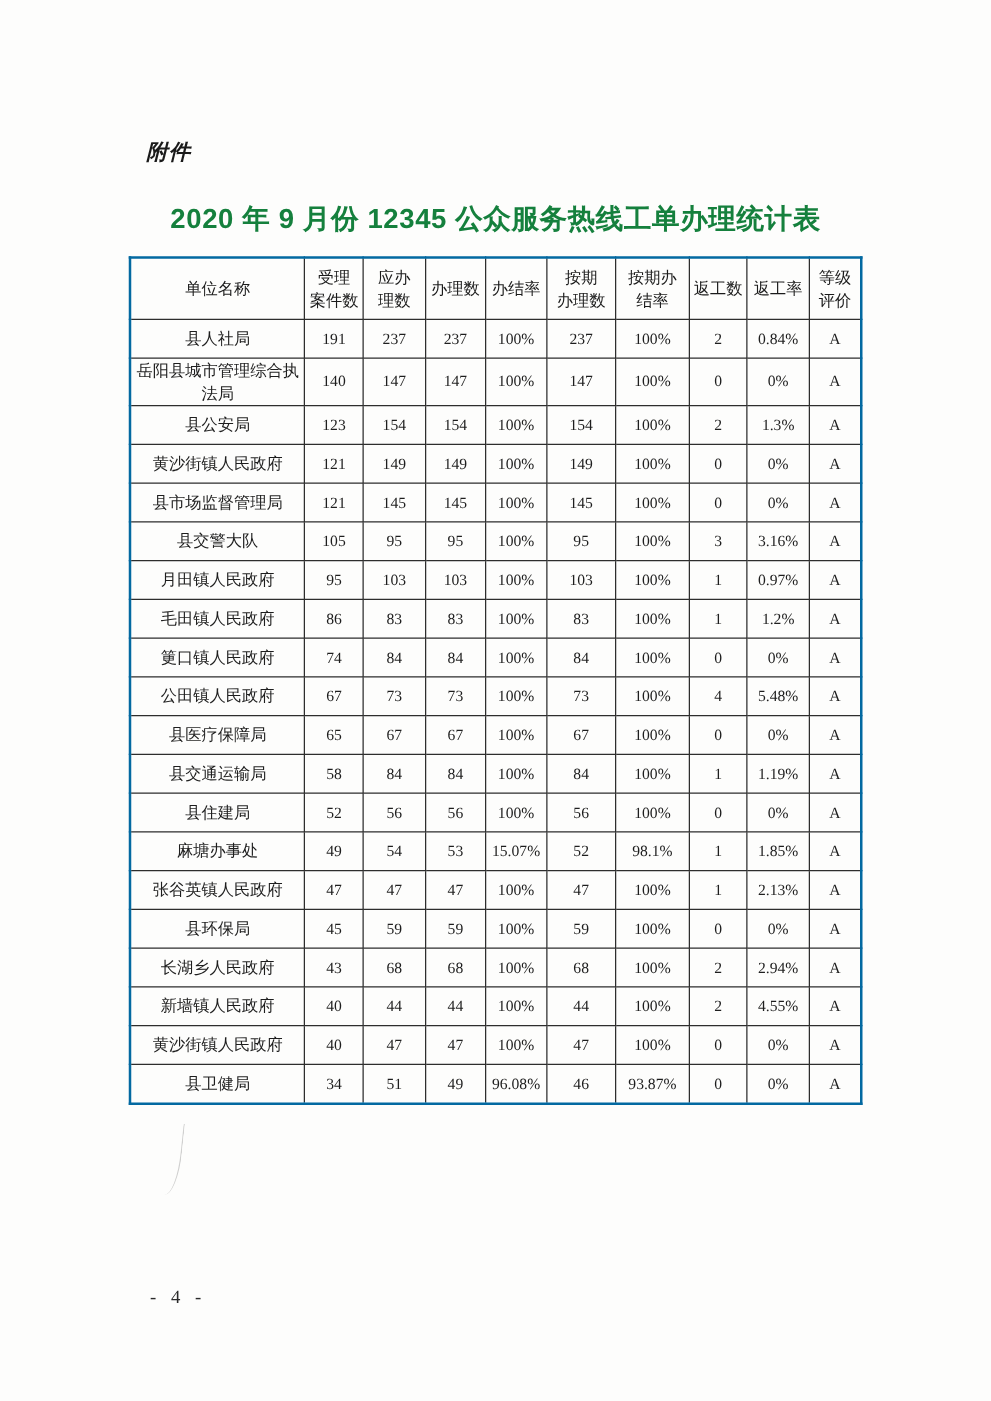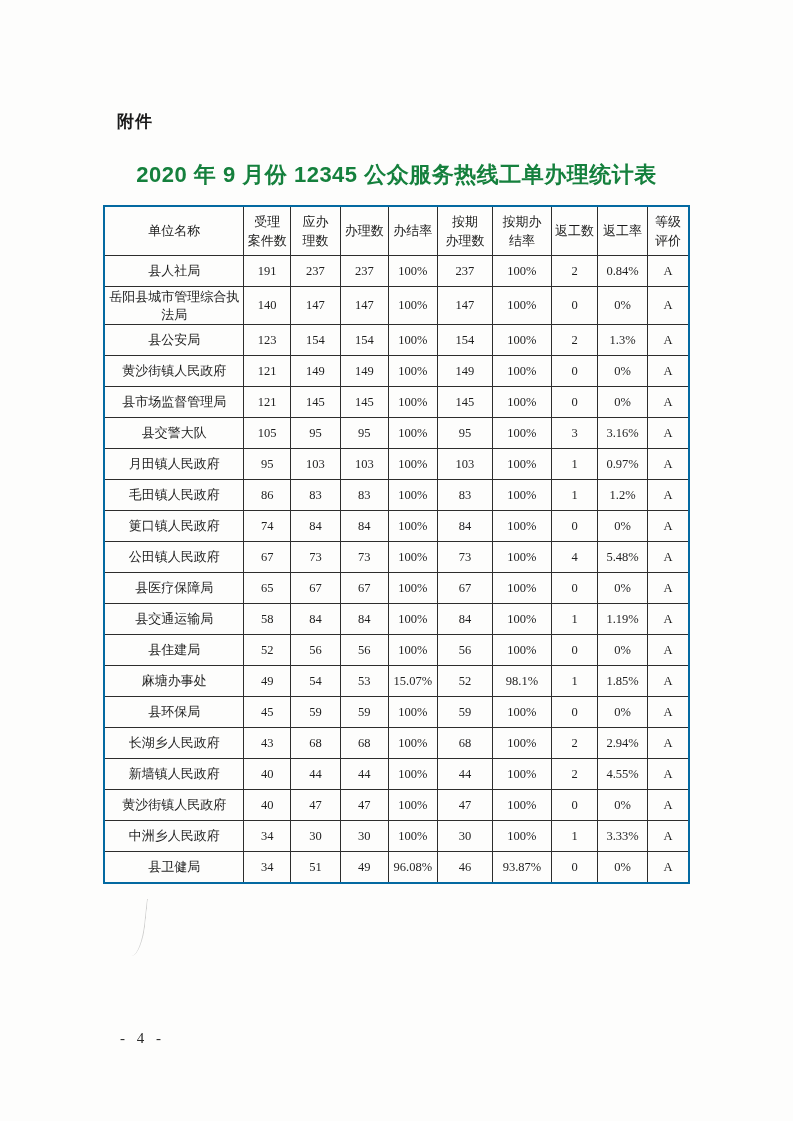--- a/index.html
+++ b/index.html
@@ -18,20 +18,21 @@
   }
   .attachment-label {
     position: absolute;
     left: 117px;
     top: 110px;
     font-family: "Liberation Sans", "DejaVu Sans", sans-serif;
     font-size: 17px;
     font-weight: 600;
     letter-spacing: 1px;
     color: #1a1a1a;
+    font-style: italic;
   }
   .doc-title {
     position: absolute;
     left: 0;
     right: 0;
     top: 160px;
     text-align: center;
     font-family: "Liberation Sans", "DejaVu Sans", sans-serif;
     font-size: 22px;
     font-weight: 700;
@@ -303,20 +304,32 @@
             <td>54</td>
             <td>53</td>
             <td>15.07%</td>
             <td>52</td>
             <td>98.1%</td>
             <td>1</td>
             <td>1.85%</td>
             <td>A</td>
           </tr>
           <tr>
+            <td class="unit-cell">张谷英镇人民政府</td>
+            <td>47</td>
+            <td>47</td>
+            <td>47</td>
+            <td>100%</td>
+            <td>47</td>
+            <td>100%</td>
+            <td>1</td>
+            <td>2.13%</td>
+            <td>A</td>
+          </tr>
+          <tr>
             <td class="unit-cell">县环保局</td>
             <td>45</td>
             <td>59</td>
             <td>59</td>
             <td>100%</td>
             <td>59</td>
             <td>100%</td>
             <td>0</td>
             <td>0%</td>
             <td>A</td>
@@ -348,32 +361,20 @@
           <tr>
             <td class="unit-cell">黄沙街镇人民政府</td>
             <td>40</td>
             <td>47</td>
             <td>47</td>
             <td>100%</td>
             <td>47</td>
             <td>100%</td>
             <td>0</td>
             <td>0%</td>
-            <td>A</td>
-          </tr>
-          <tr>
-            <td class="unit-cell">中洲乡人民政府</td>
-            <td>34</td>
-            <td>30</td>
-            <td>30</td>
-            <td>100%</td>
-            <td>30</td>
-            <td>100%</td>
-            <td>1</td>
-            <td>3.33%</td>
             <td>A</td>
           </tr>
           <tr>
             <td class="unit-cell">县卫健局</td>
             <td>34</td>
             <td>51</td>
             <td>49</td>
             <td>96.08%</td>
             <td>46</td>
             <td>93.87%</td>

